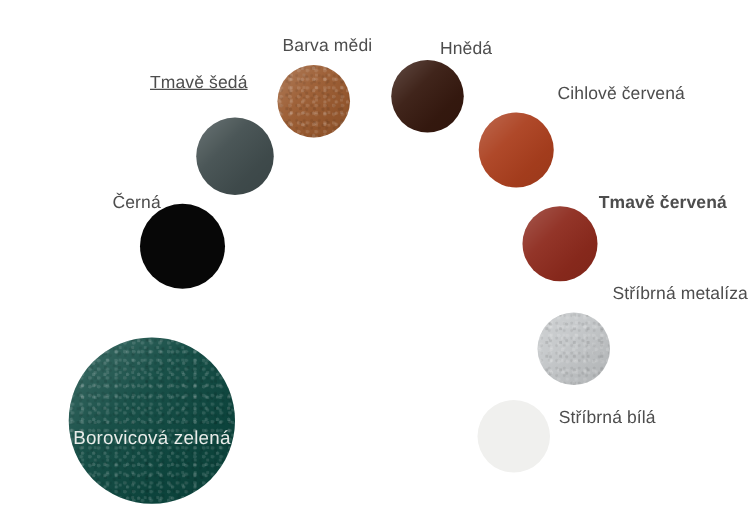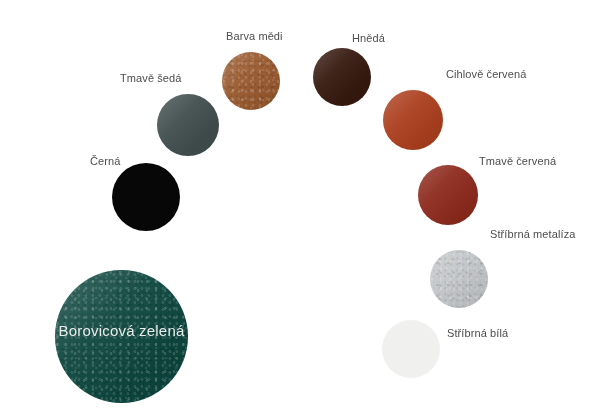--- a/index.html
+++ b/index.html
@@ -54,55 +54,55 @@
     left: 0;
     right: 0;
     text-align: center;
     font-size: 15px;
     letter-spacing: 0.2px;
     color: #e9ece9;
     z-index: 3;
   }
   .caption {
     position: absolute;
-    font-size: 11px;
+    font-size: 14px;
     line-height: 12px;
     color: #4d4d4d;
     white-space: nowrap;
     letter-spacing: 0.1px;
     text-align: right;
   }
 </style>
 </head>
 <body>
 
 <div id="canvas">
 
-  <div class="caption" style="left:120px; top:72px;">Tmavě šedá</div>
+  <div class="caption" style="left:120px; top:59px;text-decoration:underline;">Tmavě šedá</div>
   <div class="swatch sheen" style="left:157px; top:94px; width:62px; height:62px; background:#414d4e;"></div>
 
   <div class="caption" style="left:226px; top:30px;">Barva mědi</div>
   <div class="swatch tex sheen" style="left:222px; top:52px; width:58px; height:58px; background:#9a5a2f;"></div>
 
   <div class="caption" style="left:352px; top:32px;">Hnědá</div>
   <div class="swatch sheen" style="left:313px; top:48px; width:58px; height:58px; background:#36190f;"></div>
 
   <div class="caption" style="left:446px; top:68px;">Cihlově červená</div>
   <div class="swatch sheen" style="left:383px; top:90px; width:60px; height:60px; background:#ab3f1e;"></div>
 
-  <div class="caption" style="left:479px; top:155px;">Tmavě červená</div>
+  <div class="caption" style="left:479px; top:155px;font-weight:bold;">Tmavě červená</div>
   <div class="swatch sheen" style="left:418px; top:165px; width:60px; height:60px; background:#8d2a1d;"></div>
 
   <div class="caption" style="left:490px; top:228px;">Stříbrná metalíza</div>
   <div class="swatch tex sheen" style="left:430px; top:250px; width:58px; height:58px; background:#c3c6c8;"></div>
 
   <div class="caption" style="left:447px; top:327px;">Stříbrná bílá</div>
   <div class="swatch" style="left:382px; top:320px; width:58px; height:58px; background:#f0f0ee;"></div>
 
   <div class="caption" style="left:90px; top:155px;">Černá</div>
   <div class="swatch" style="left:112px; top:163px; width:68px; height:68px; background:#070707;"></div>
 
   <div class="swatch tex sheen" style="left:55px; top:270px; width:133px; height:133px; background:#0d473f;">
-    <div class="swatch-label-inner" style="top:52px;">Borovicová zelená</div>
+    <div class="swatch-label-inner" style="top:72px;">Borovicová zelená</div>
   </div>
 
 
 </div>
 
 </body></html>

